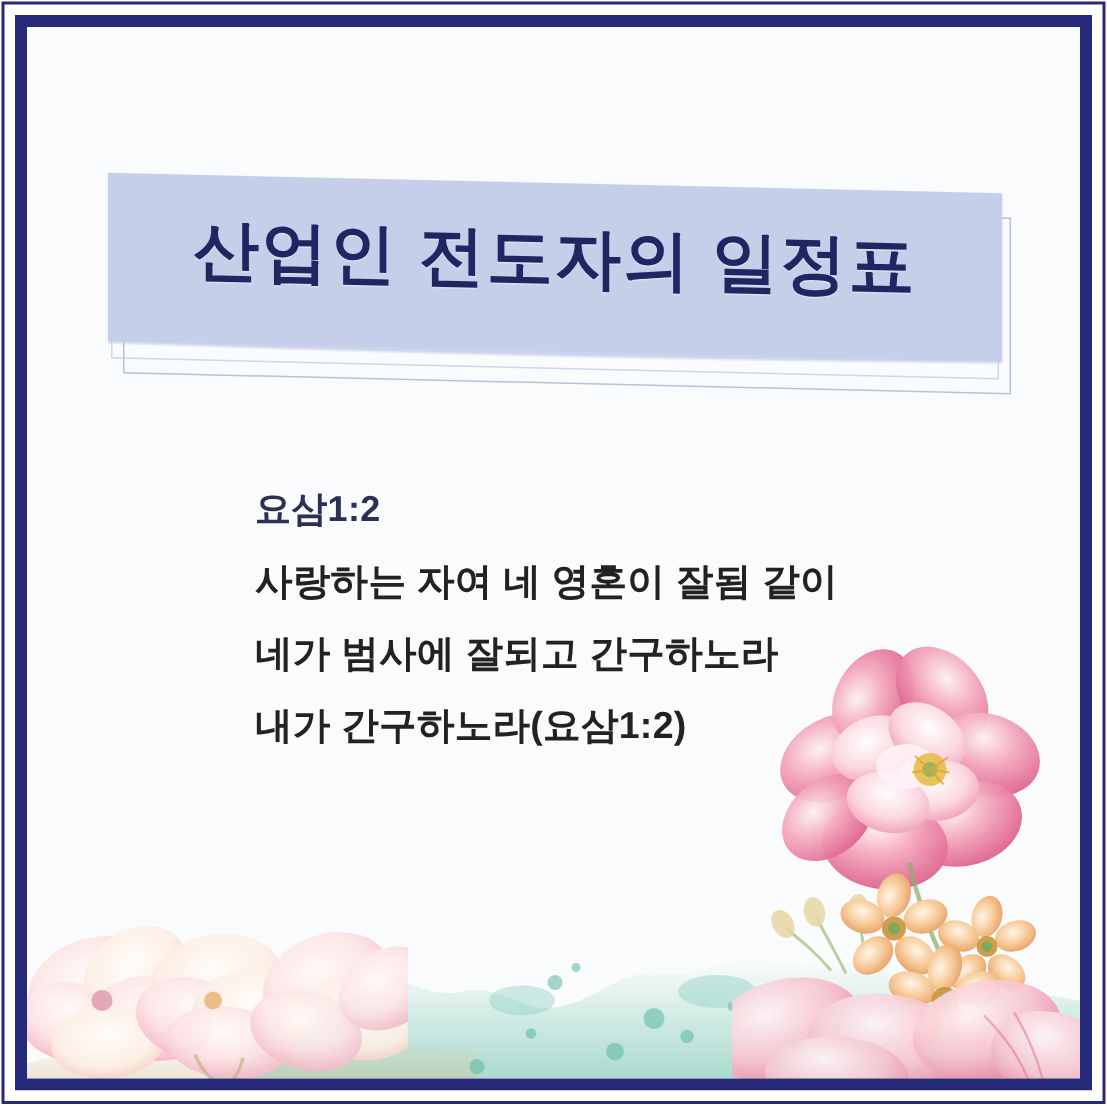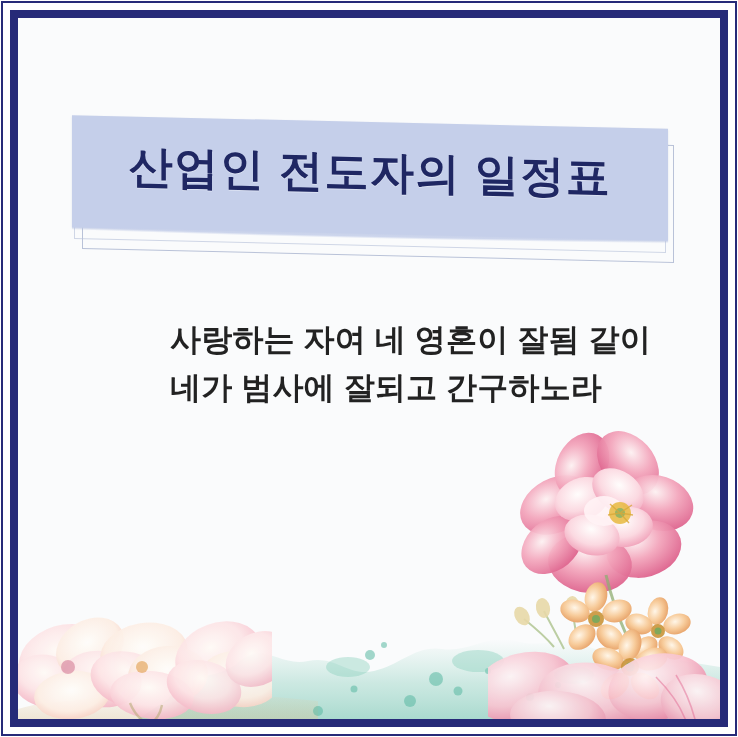--- a/index.html
+++ b/index.html
@@ -136,21 +136,21 @@
   .verse {
     position: absolute;
     left: 152px;
     top: 298px;
     width: 470px;
     z-index: 6;
   }
   .verse-line {
     font-family: "Liberation Sans", "DejaVu Sans", sans-serif;
     font-weight: bold;
-    font-size: 31px;
+    font-size: 25px;
     line-height: 48px;
     letter-spacing: .2px;
     white-space: nowrap;
   }
   .verse-ref   { color: #2b3154; font-size: 24px; }
   .verse-body  { color: #222222; }
 
   
   .art { position: absolute; z-index: 2; pointer-events: none; }
 
@@ -361,22 +361,24 @@
     <div class="banner-wrap">
       <div class="banner-ghost2"></div>
       <div class="banner-ghost"></div>
       <div class="banner">
         <div class="banner-lip"></div>
       </div>
       <div class="banner-title">산업인 전도자의 일정표</div>
     </div>
 
     <div class="verse">
+      <div class="verse-line verse-ref">요삼1:2</div>
       <div class="verse-line verse-body">사랑하는 자여 네 영혼이 잘됨 같이</div>
       <div class="verse-line verse-body">네가 범사에 잘되고 간구하노라</div>
+      <div class="verse-line verse-body">내가 간구하노라(요삼1:2)</div>
     </div>
 
   </div>
 
   <div class="frame-inner"></div>
   <div class="frame-gap"></div>
   <div class="frame-outer"></div>
 
 </div>
 

